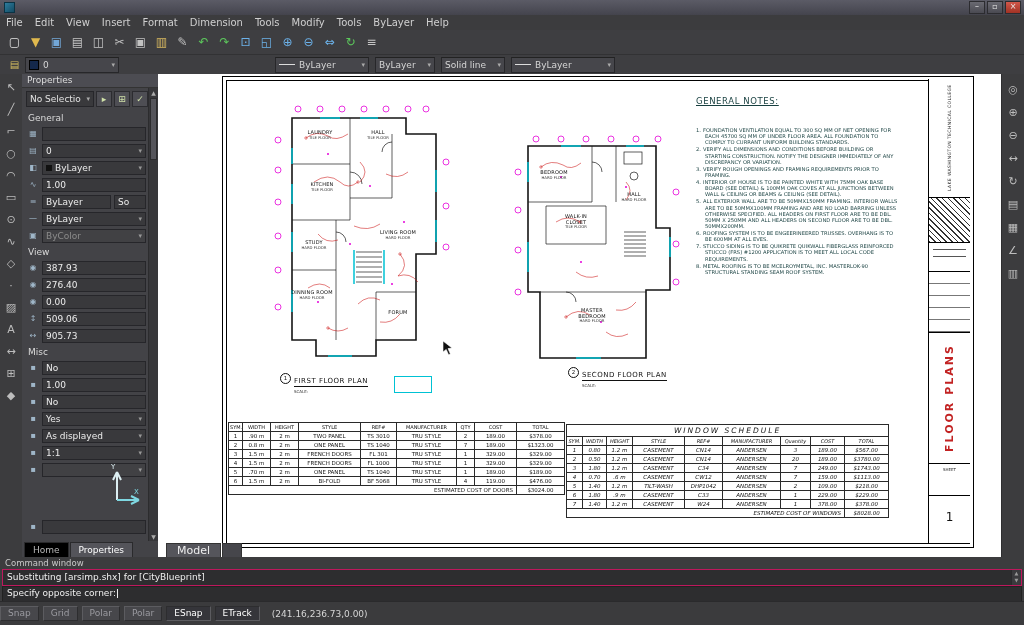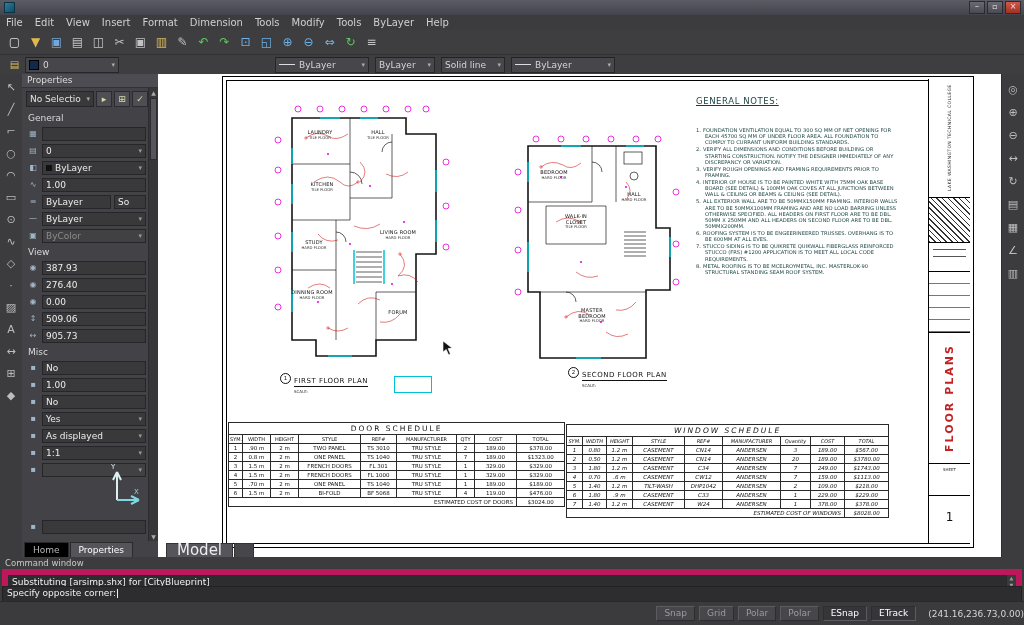--- a/index.html
+++ b/index.html
@@ -97,32 +97,32 @@
   .sched td{border:1px solid #2a2a2a;font-size:5.5px;color:#111;text-align:center;padding:0 1px;height:8px;overflow:hidden;white-space:nowrap;}
   .sched .t-title td{font-size:7.5px;letter-spacing:2px;height:11px;}
   .sched .t-head td{font-size:5px;}
   .sched .t-foot .fl{text-align:right;padding-right:3px;font-size:5.5px;}
 
   .cursor{position:absolute;}
   .cyan-detail{position:absolute;border:1.5px solid #00c2d4;}
 
   
   .model-tabs{position:absolute;left:8px;bottom:0;display:flex;align-items:flex-end;gap:1px;}
-  .mtab{height:13px;line-height:13px;padding:0 10px;font-size:15px;background:#55555b;color:#eee;border:1px solid #333;border-bottom:none;}
+  .mtab{height:13px;line-height:13px;padding:0 10px;font-size:11px;background:#55555b;color:#eee;border:1px solid #333;border-bottom:none;}
   .mtab.stub{width:18px;padding:0;background:#46464b;}
 
   
   .cmd-label{position:absolute;left:0;right:0;top:557px;height:12px;font-size:8.5px;color:#c9c9c9;padding-left:5px;line-height:12px;background:#3c3c3e;}
-  .cmd-history{position:absolute;left:2px;right:2px;top:569px;height:15px;background:#2d2d2f;border:6px solid #be185d;color:#efefef;font-size:9px;line-height:14px;padding-left:4px;overflow:hidden;}
+  .cmd-history{position:absolute;left:2px;right:2px;top:569px;height:15px;background:#2d2d2f;border:1px solid #be185d;color:#efefef;font-size:9px;line-height:14px;padding-left:4px;overflow:hidden;}
   .cmd-scroll{position:absolute;right:0;top:0;bottom:0;width:9px;background:#3a3a3d;border-left:1px solid #2a2a2c;color:#999;font-size:5px;text-align:center;line-height:7px;}
   .cmd-input{position:absolute;left:2px;right:2px;top:586px;height:14px;background:#2d2d2f;border:1px solid #222;color:#efefef;font-size:9px;line-height:13px;padding-left:4px;}
   .caret{display:inline-block;width:1px;height:9px;background:#eee;vertical-align:middle;margin-left:1px;}
 
   
-  .statusbar{position:absolute;left:0;right:0;bottom:0;height:23px;background:#3b3b3d;border-top:1px solid #2a2a2c;display:flex;align-items:center;justify-content:flex-end;gap:4px;font-size:9px;}
+  .statusbar{position:absolute;left:0;right:0;bottom:0;height:23px;background:#3b3b3d;border-top:1px solid #2a2a2c;display:flex;align-items:center;justify-content:flex-start;gap:4px;font-size:9px;}
   .sb-btn{height:13px;line-height:12px;padding:0 7px;background:#47474b;border:1px solid;border-color:#5c5c60 #2d2d2f #2d2d2f #5c5c60;color:#9a9aa0;}
   .sb-btn.active{background:#35353a;border-color:#2d2d2f #5c5c60 #5c5c60 #2d2d2f;color:#ffffff;}
   .sb-coords{color:#d6d6d6;margin-left:8px;}
 </style>
 </head>
 <body>
 
 <div class="app">
 
   <div class="titlebar">
@@ -575,23 +575,20 @@
           <col style="width:28px">
           <col style="width:28px">
           <col style="width:62px">
           <col style="width:36px">
           <col style="width:60px">
           <col style="width:18px">
           <col style="width:42px">
           <col style="width:48px">
         </colgroup>
       <thead>
-        <tr class="t-title">
-            <td colspan="9">DOOR SCHEDULE</td>
-          </tr>
         <tr class="t-head">
             <td>SYM.</td>
             <td>WIDTH</td>
             <td>HEIGHT</td>
             <td>STYLE</td>
             <td>REF#</td>
             <td>MANUFACTURER</td>
             <td>QTY</td>
             <td>COST</td>
             <td>TOTAL</td>

